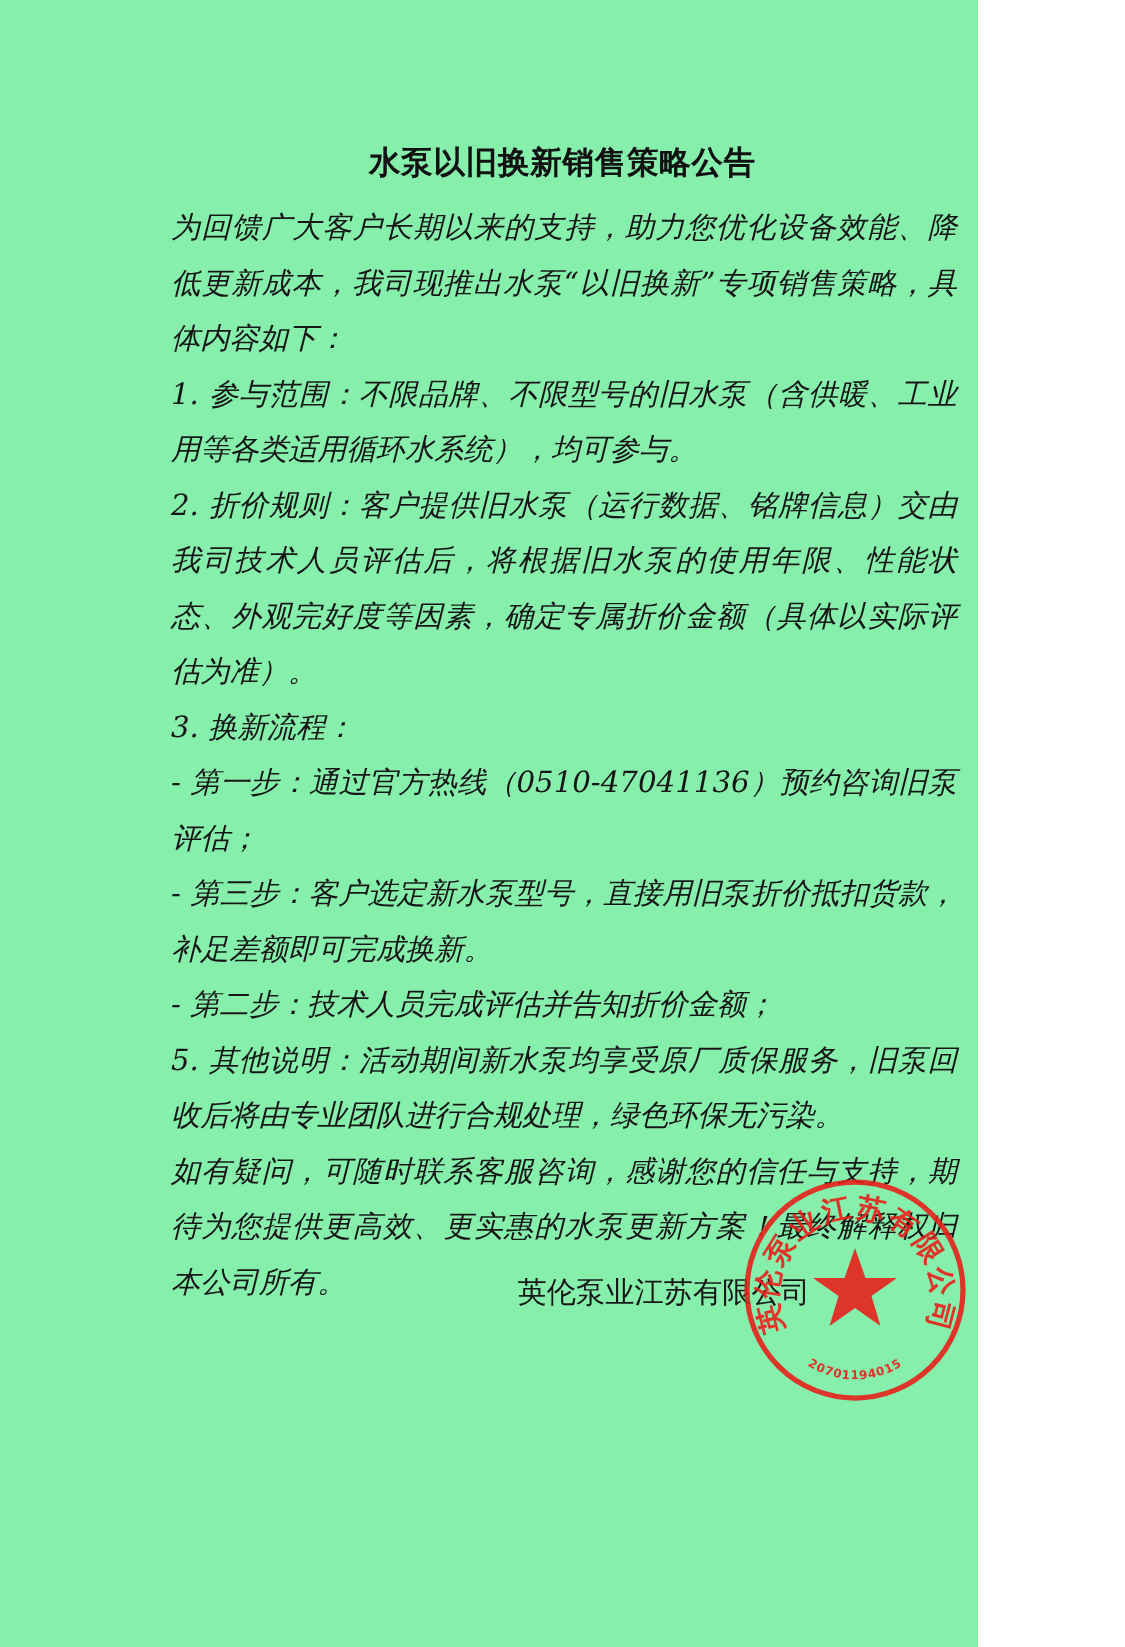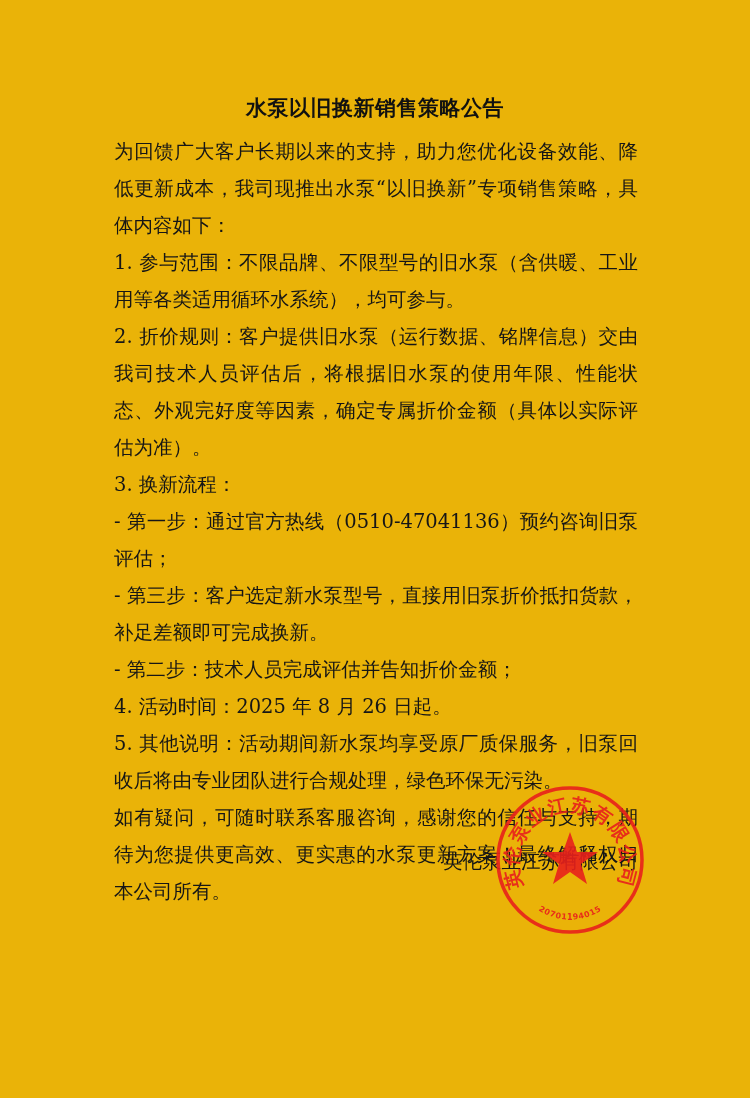--- a/index.html
+++ b/index.html
@@ -11,22 +11,22 @@
       width: 750px;
       height: 1098px;
       position: relative;
       overflow: hidden;
       font-family: "DejaVu Serif", "Liberation Serif", serif;
       color: #111111;
     }
     .page {
       position: absolute;
       left: 0; top: 0;
-      width: 750px; height: 1098px;
-      background: #eab308;
+      width: 652px; height: 1098px;
+      background: #86efac;
     }
     .title {
       position: absolute;
       left: 0;
       top: 94px;
       width: 750px;
       text-align: center;
       font-family: "DejaVu Sans", "Liberation Sans", sans-serif;
       font-size: 21px;
       font-weight: bold;
@@ -39,20 +39,21 @@
       top: 133px;
       width: 524px;
       font-size: 19.5px;
       line-height: 37px;
       color: #161616;
     }
     .body-text p {
       margin: 0;
       text-align: justify;
       text-align-last: left;
+      font-style: italic;
     }
     .signature {
       position: absolute;
       right: 112px;
       top: 843px;
       text-align: right;
       font-size: 19.5px;
       line-height: 37px;
       color: #161616;
       z-index: 1;
@@ -76,21 +77,20 @@
   <div class="title">水泵以旧换新销售策略公告</div>
 
   <div class="body-text">
     <p>为回馈广大客户长期以来的支持，助力您优化设备效能、降低更新成本，我司现推出水泵“以旧换新”专项销售策略，具体内容如下：</p>
     <p>1. 参与范围：不限品牌、不限型号的旧水泵（含供暖、工业用等各类适用循环水系统），均可参与。</p>
     <p>2. 折价规则：客户提供旧水泵（运行数据、铭牌信息）交由我司技术人员评估后，将根据旧水泵的使用年限、性能状态、外观完好度等因素，确定专属折价金额（具体以实际评估为准）。</p>
     <p>3. 换新流程：</p>
     <p>- 第一步：通过官方热线（0510-47041136）预约咨询旧泵评估；</p>
     <p>- 第三步：客户选定新水泵型号，直接用旧泵折价抵扣货款，补足差额即可完成换新。</p>
     <p>- 第二步：技术人员完成评估并告知折价金额；</p>
-    <p>4. 活动时间：2025 年 8 月 26 日起。</p>
     <p>5.  其他说明：活动期间新水泵均享受原厂质保服务，旧泵回收后将由专业团队进行合规处理，绿色环保无污染。</p>
     <p>如有疑问，可随时联系客服咨询，感谢您的信任与支持，期待为您提供更高效、更实惠的水泵更新方案！最终解释权归本公司所有。</p>
   </div>
 
   <div class="signature">
     <div>英伦泵业江苏有限公司</div>
   </div>
 
   <div class="seal">
     <svg viewBox="0 0 152 152" xmlns="http://www.w3.org/2000/svg">

